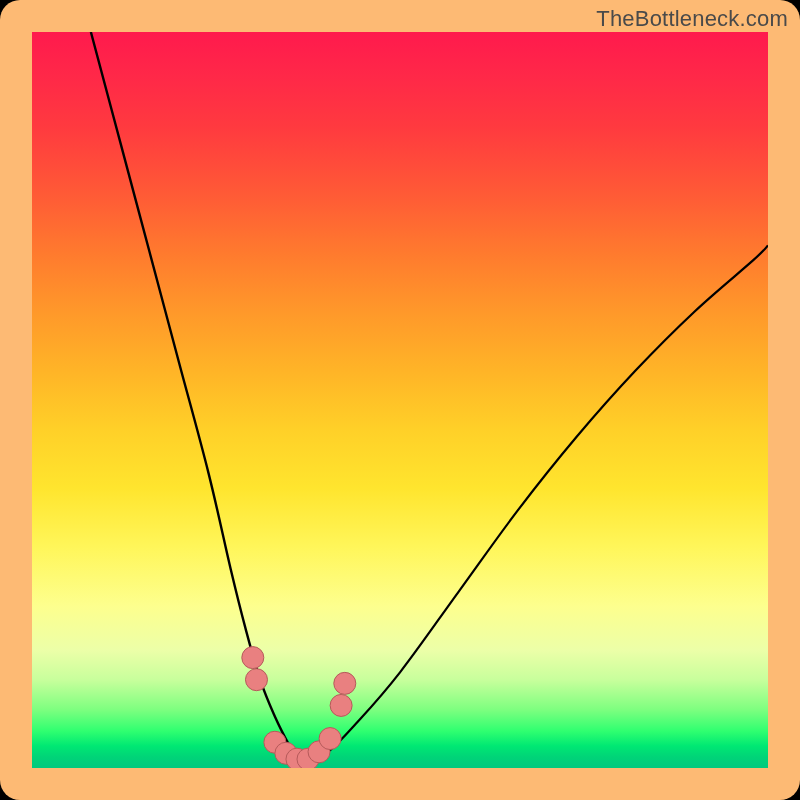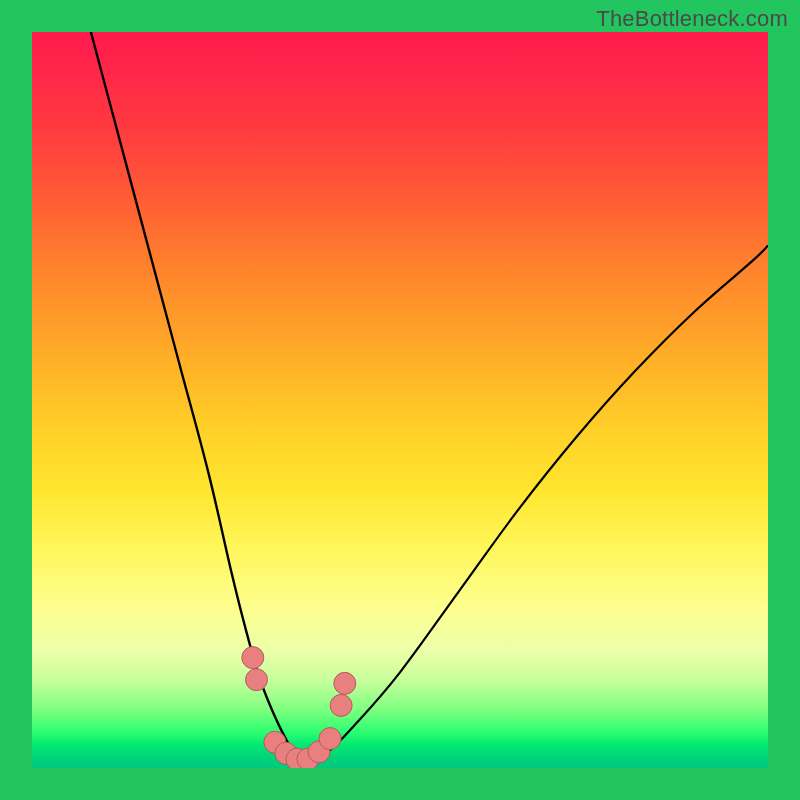--- a/index.html
+++ b/index.html
@@ -10,21 +10,22 @@
     background: #000;
     overflow: hidden;
     font-family: Arial, Helvetica, sans-serif;
   }
   .frame {
     position: absolute;
     left: 0;
     top: 0;
     width: 800px;
     height: 800px;
-    background: #22c55e;
+    background: #fdba74;
+    border-radius: 20px;
   }
   .plot {
     position: absolute;
     left: 32px;
     top: 32px;
     width: 736px;
     height: 736px;
     
     background: linear-gradient(to bottom,
       #ff1a4d 0%,

